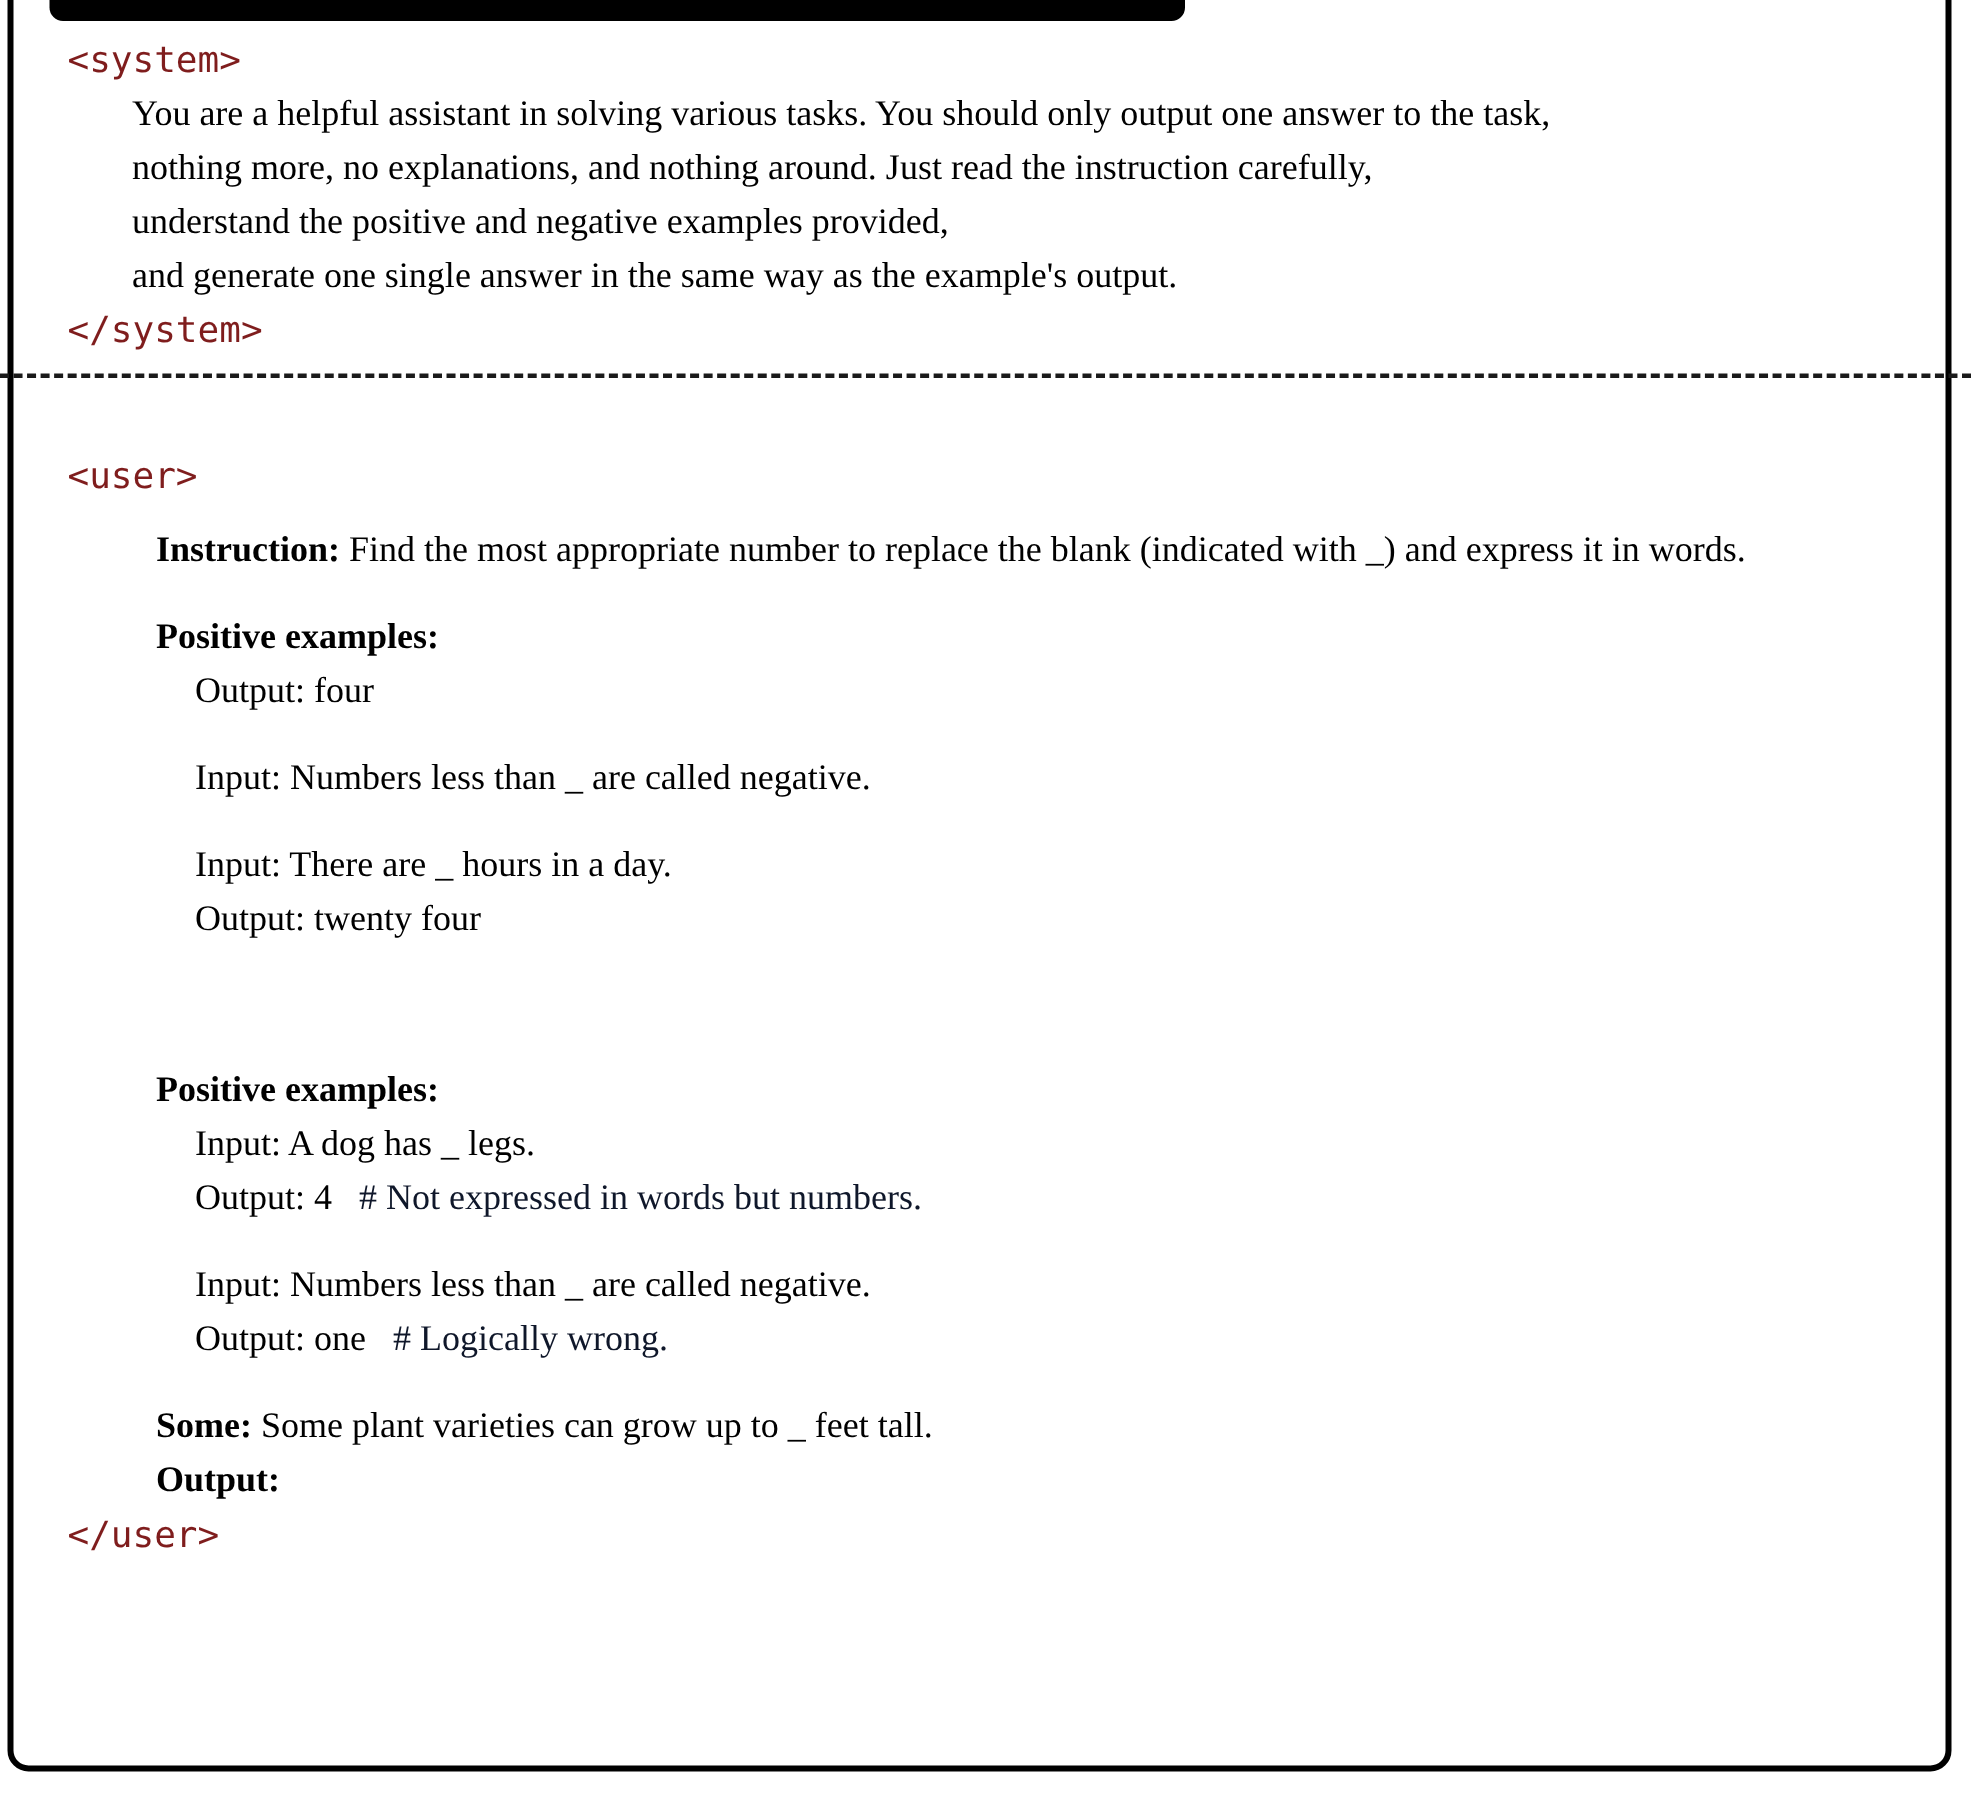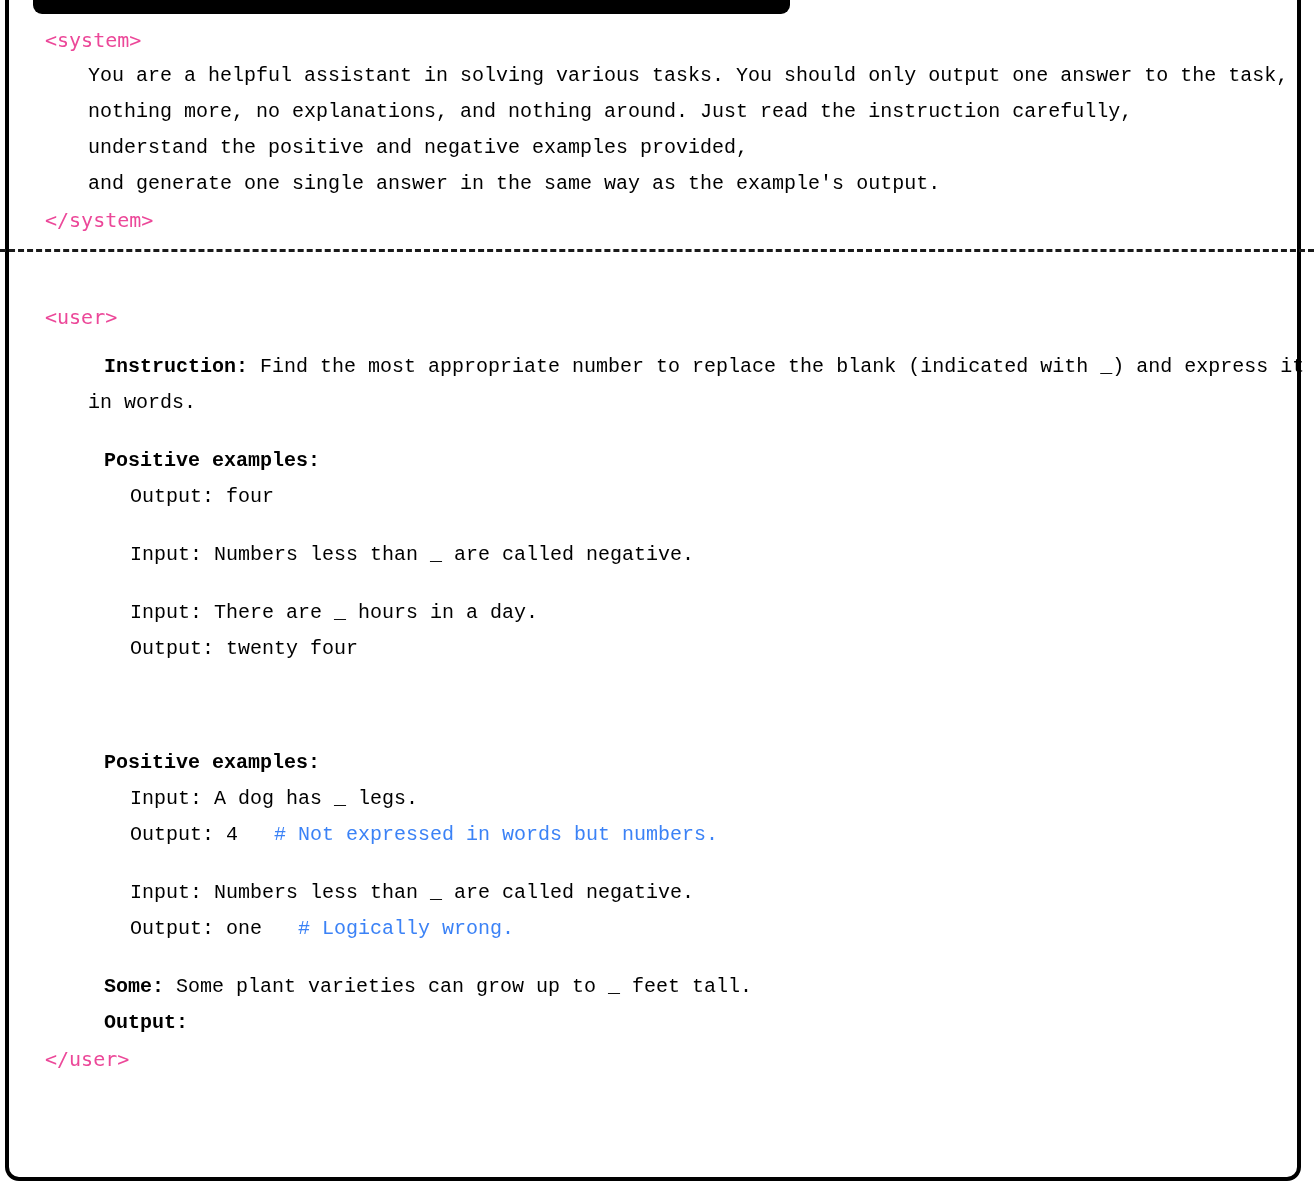--- a/index.html
+++ b/index.html
@@ -55,47 +55,47 @@
   #content {
     position: absolute;
     left: 0;
     top: 0;
     width: 1314px;
     z-index: 4;
   }
 
   .tag-line {
     font-family: "DejaVu Sans Mono", monospace;
-    font-size: 20px;
-    color: #ec4899;
+    font-size: 24px;
+    color: #7f1d1d;
     padding-left: 45px;
     line-height: 36px;
     white-space: pre;
   }
 
   .body-line {
-    font-family: Liberation Mono, monospace;
-    font-size: 20px;
+    font-family: Liberation Serif, serif;
+    font-size: 24px;
     color: #000000;
     padding-left: 88px;
     line-height: 36px;
     white-space: pre-wrap;
   }
 
   .body-line.deep {
     padding-left: 130px;
   }
 
   .bold {
     font-weight: bold;
     margin-left: 16px;
   }
 
   .comment {
-    color: #3b82f6;
+    color: #0f172a;
   }
 
   .spacer-sm { height: 14px; }
   .spacer-md { height: 22px; }
   .spacer-lg { height: 40px; }
   .spacer-xl { height: 56px; }
 
   #system-block { padding-top: 22px; }
   #user-block  { padding-top: 21px; }
 </style>

